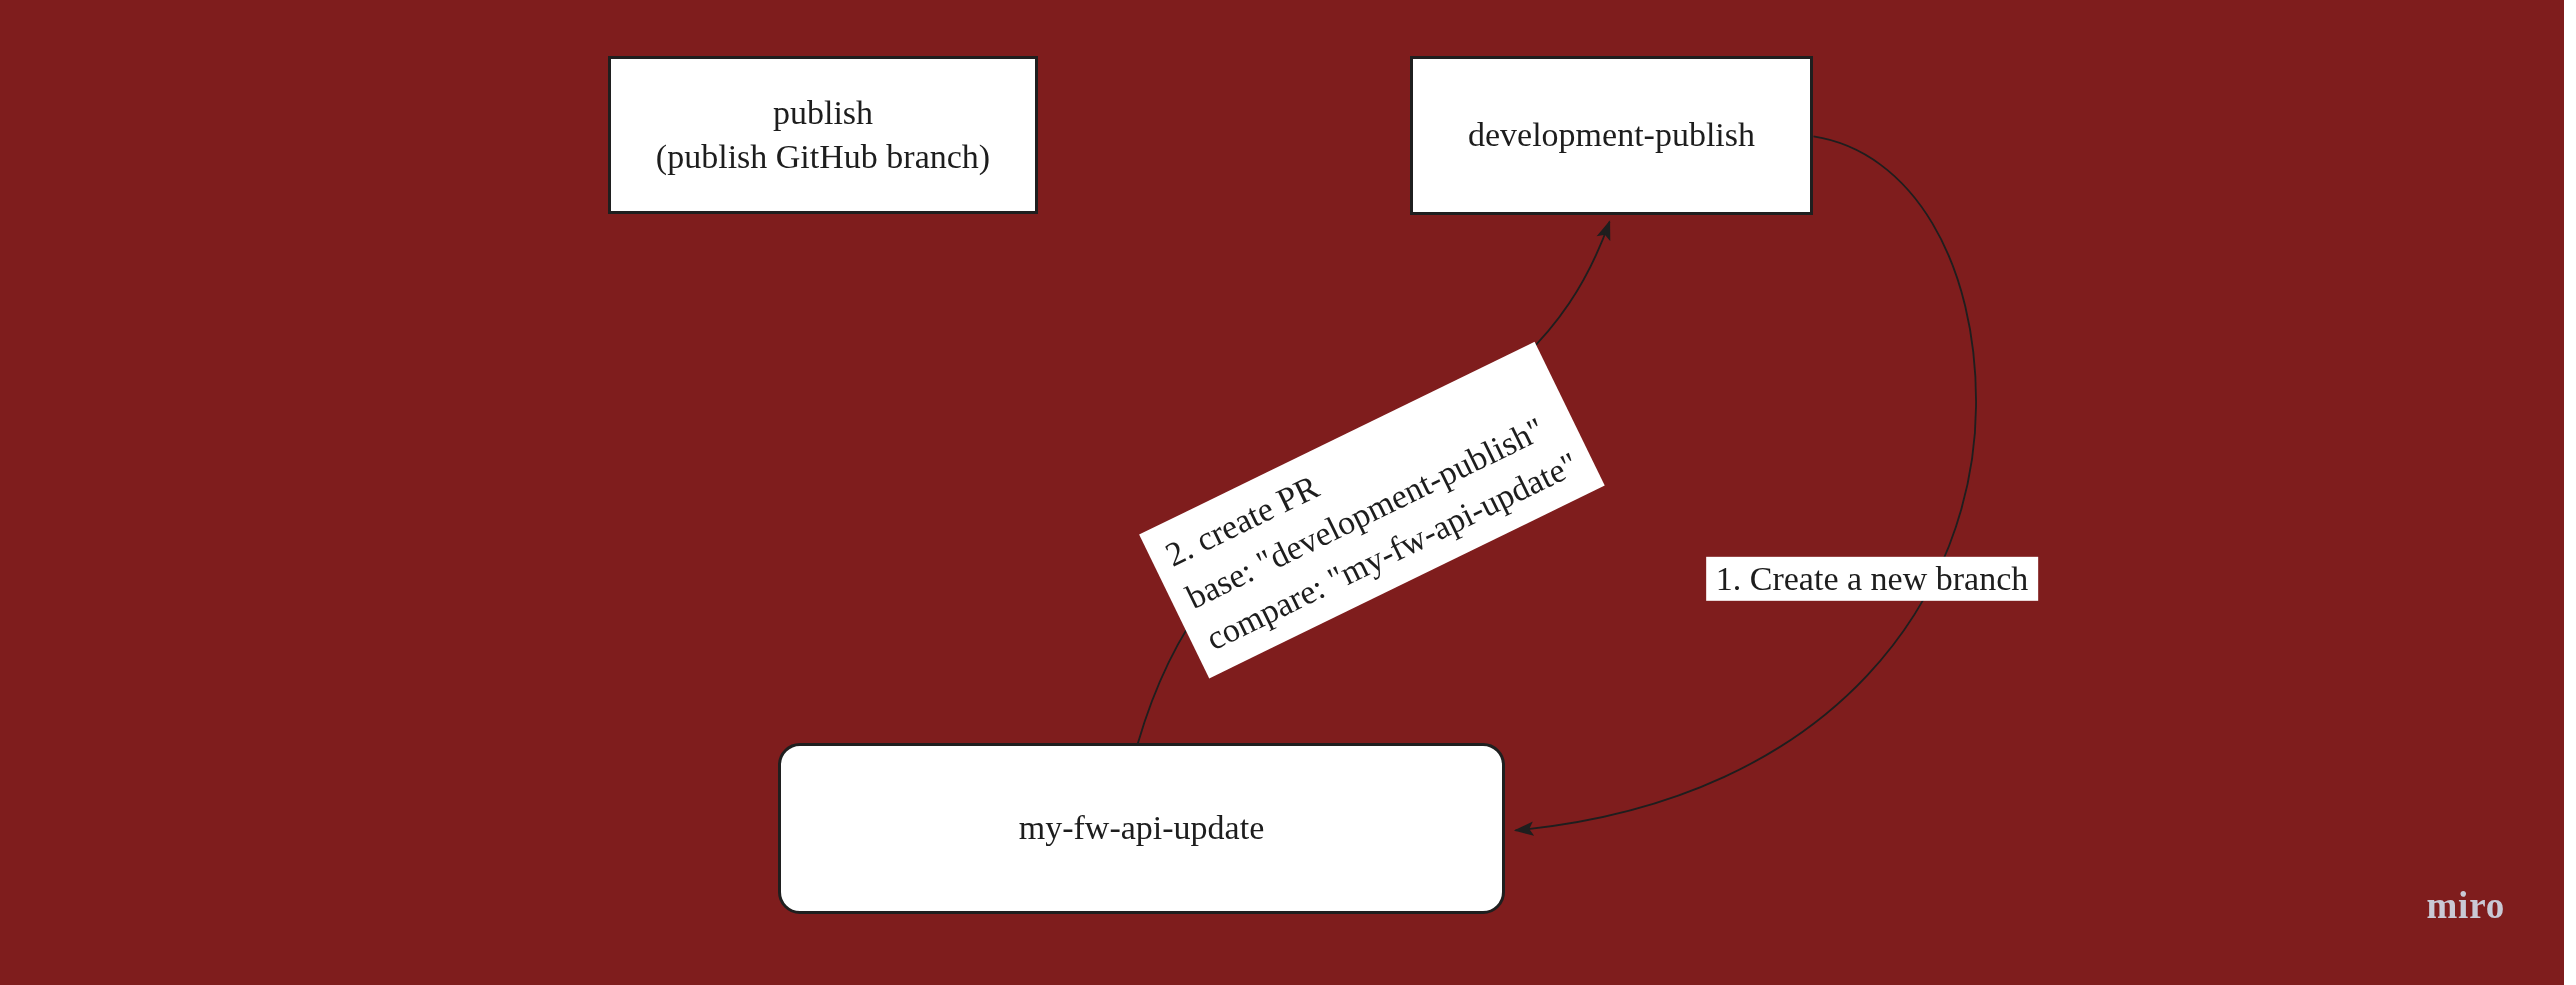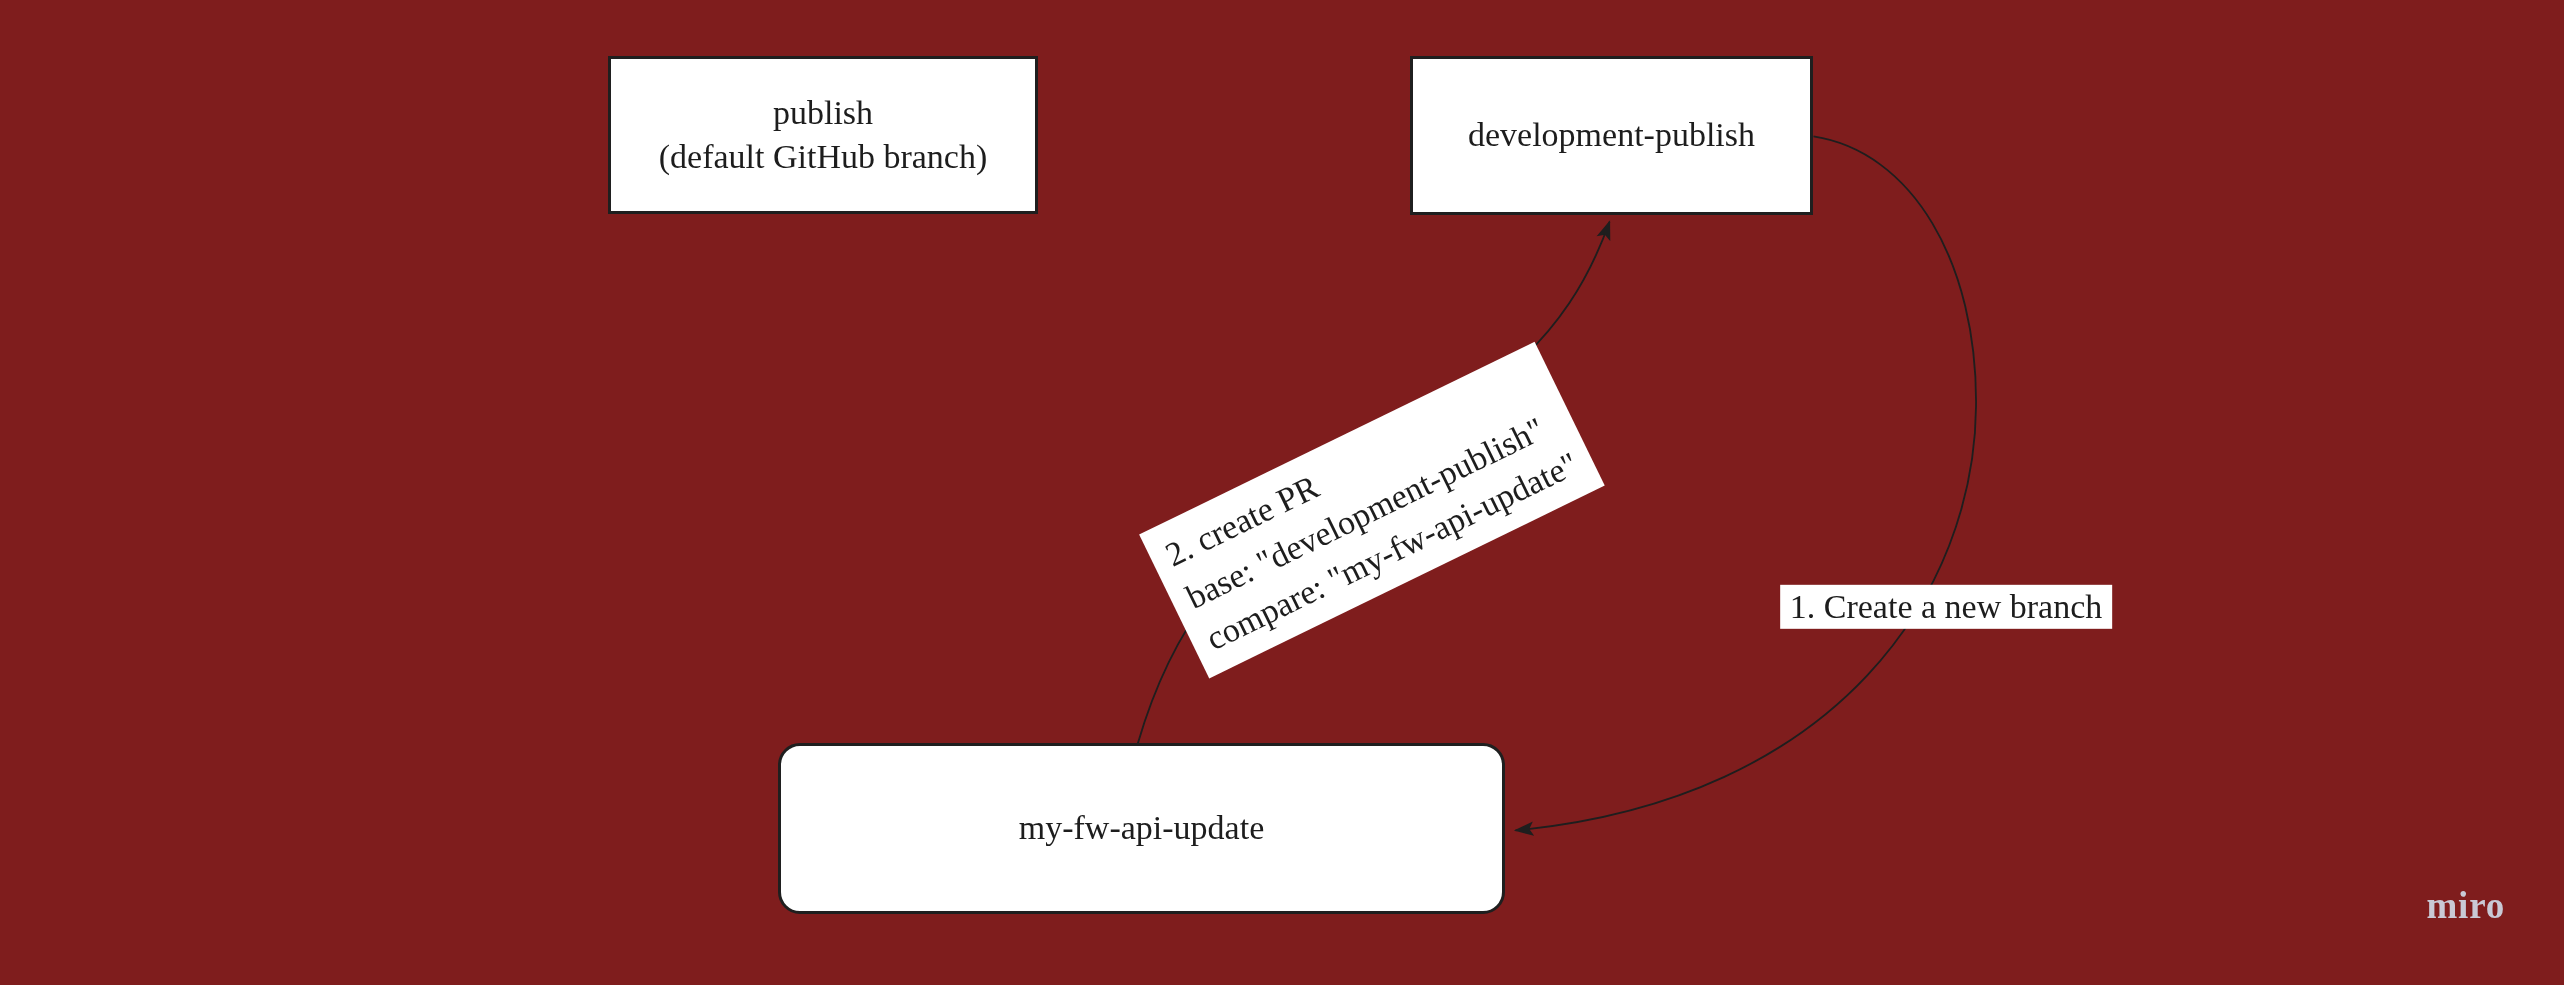--- a/index.html
+++ b/index.html
@@ -50,25 +50,24 @@
 
   
   .connector-label {
     position: absolute;
     background: #ffffff;
     font-size: 34px;
     white-space: nowrap;
     z-index: 2;
   }
   #label-create-branch {
-    left: 1946px;
+    left: 1872px;
     top: 579px;
     transform: translate(-50%, -50%);
     padding: 3.2px 9.6px;
-    margin-top: 28px;
   }
   #label-create-pr {
     left: 1372px;
     top: 510px;
     transform: translate(-50%, -50%) rotate(-26deg);
     padding: 9.6px 16px;
     line-height: 1.38;
     text-align: left;
   }
   #label-create-pr .label-line { display: block; }
@@ -98,21 +97,21 @@
       </marker>
     </defs>
 
     <path class="connector" d="M 2276 171 C 2400 190 2482 330 2480 510 C 2478 740 2310 1003 1902 1042" marker-end="url(#arrowhead)"></path>
 
     <path class="connector" d="M 1428 933 C 1468 795 1540 685 1702 592 C 1862 500 1964 436 2020 278" marker-end="url(#arrowhead)"></path>
   </svg>
 
   <div class="node" id="node-publish">
     <span class="node-line">publish</span>
-    <span class="node-line">(default GitHub branch)</span>
+    <span class="node-line">(publish GitHub branch)</span>
   </div>
 
   <div class="node" id="node-development-publish">
     <span class="node-line">development-publish</span>
   </div>
 
   <div class="node" id="node-my-fw-api-update">
     <span class="node-line">my-fw-api-update</span>
   </div>
 

